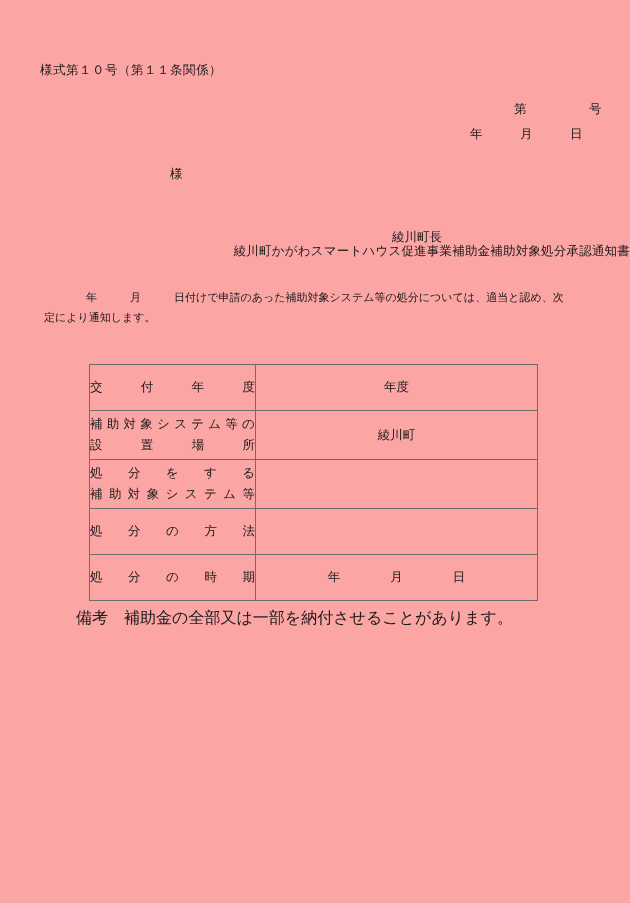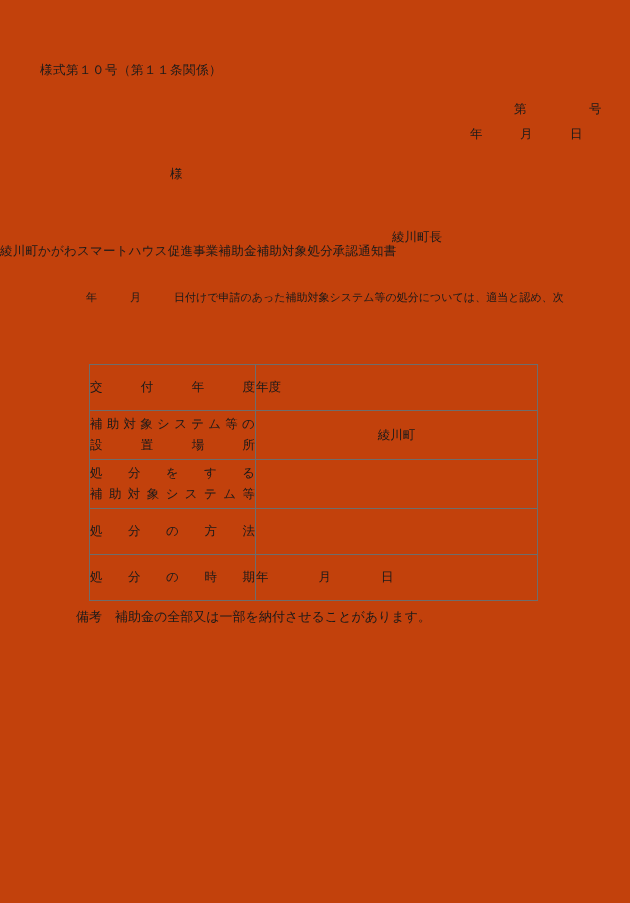--- a/index.html
+++ b/index.html
@@ -12,21 +12,21 @@
     height: 903px;
     position: relative;
     font-family: "Liberation Serif", "DejaVu Serif", serif;
     color: #1a1a1a;
     overflow: hidden;
   }
 
   .page {
     position: absolute;
     inset: 0;
-    background: #c2410c;
+    background: #fca5a5;
   }
 
   
   .abs { position: absolute; white-space: pre; }
 
   .form-no {
     left: 40px;
     top: 62px;
     font-size: 12.5px;
     letter-spacing: 0.5px;
@@ -54,21 +54,21 @@
     left: 392px;
     top: 208px;
     font-size: 12.5px;
     margin-top: 21px;
   }
 
   .doc-title {
     left: 0;
     right: 0;
     top: 243px;
-    text-align: left;
+    text-align: right;
     font-size: 12.5px;
     letter-spacing: 0.2px;
     white-space: pre;
   }
 
   
   .body-text {
     position: absolute;
     left: 44px;
     top: 287px;
@@ -106,32 +106,32 @@
     justify-content: space-between;
     line-height: 21px;
   }
   .cell-label .lbl-line > span { display: inline-block; }
 
   .cell-value {
     padding: 0 12px;
     box-sizing: border-box;
     white-space: pre;
   }
-  .cell-value.center { text-align: left; }
+  .cell-value.center { text-align: center; }
   .cell-value.left { text-align: center; }
 
   .row-h1 { height: 46px; }
   .row-h2 { height: 49px; }
   .row-h3 { height: 46px; }
 
   
   .remark {
     left: 76px;
     top: 608px;
-    font-size: 13px;
+    font-size: 16px;
   }
 </style>
 </head>
 <body>
 
 <div class="page">
 
   <div class="abs form-no">様式第１０号（第１１条関係）</div>
 
   <div class="abs doc-number">第　　　　　号</div>
@@ -139,20 +139,21 @@
   <div class="abs doc-date">年　　　月　　　日</div>
 
   <div class="abs addressee">様</div>
 
   <div class="abs issuer">綾川町長</div>
 
   <div class="abs doc-title">綾川町かがわスマートハウス促進事業補助金補助対象処分承認通知書</div>
 
   <div class="body-text">
     <div class="line indent">年　　　月　　　日付けで申請のあった補助対象システム等の処分については、適当と認め、次</div>
+    <div class="line">定により通知します。</div>
   </div>
 
   <table class="form-table">
     <colgroup>
       <col class="label-col">
       <col class="value-col">
     </colgroup>
     <tbody>
       <tr class="row-h1">
         <td class="cell-label">

